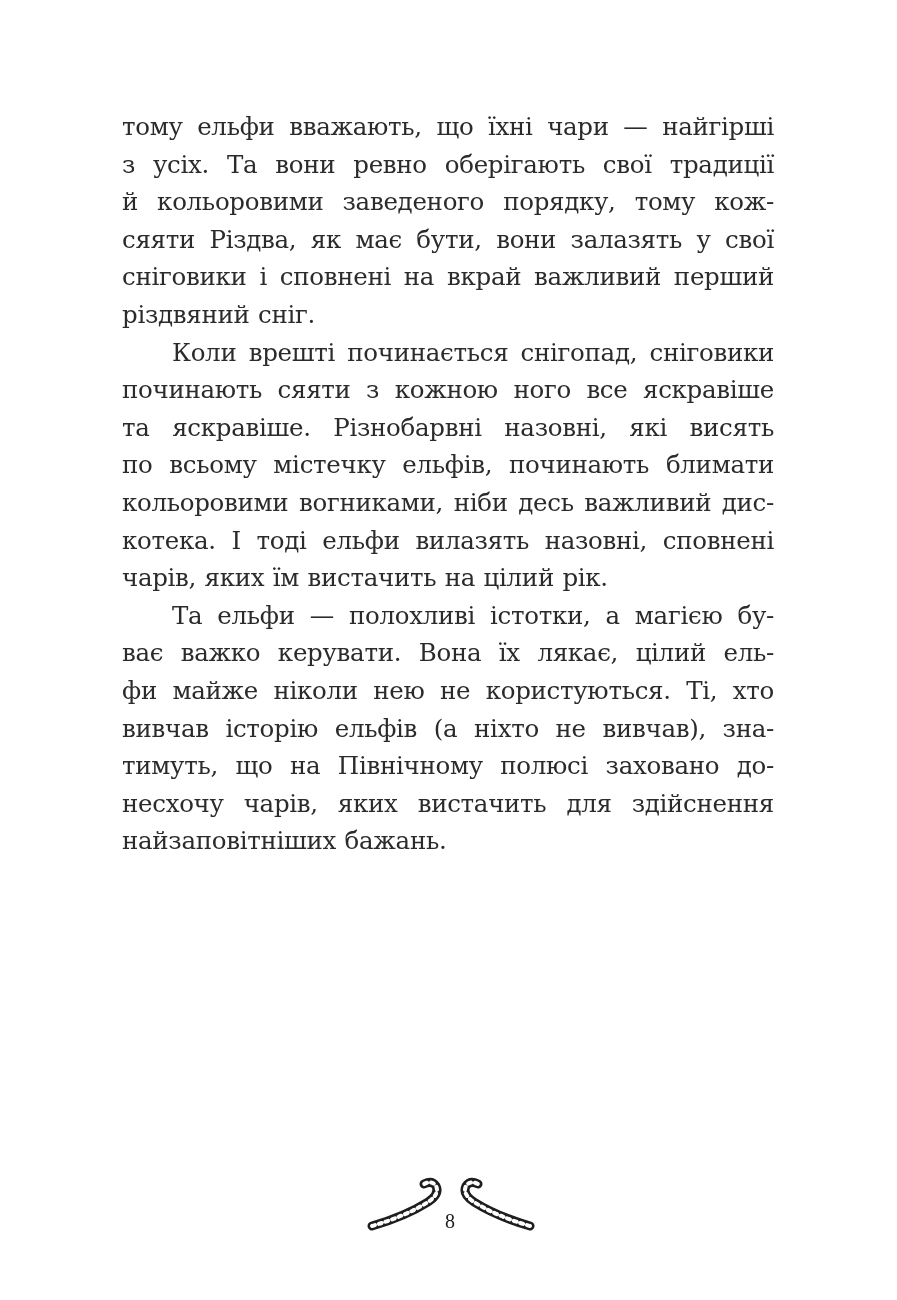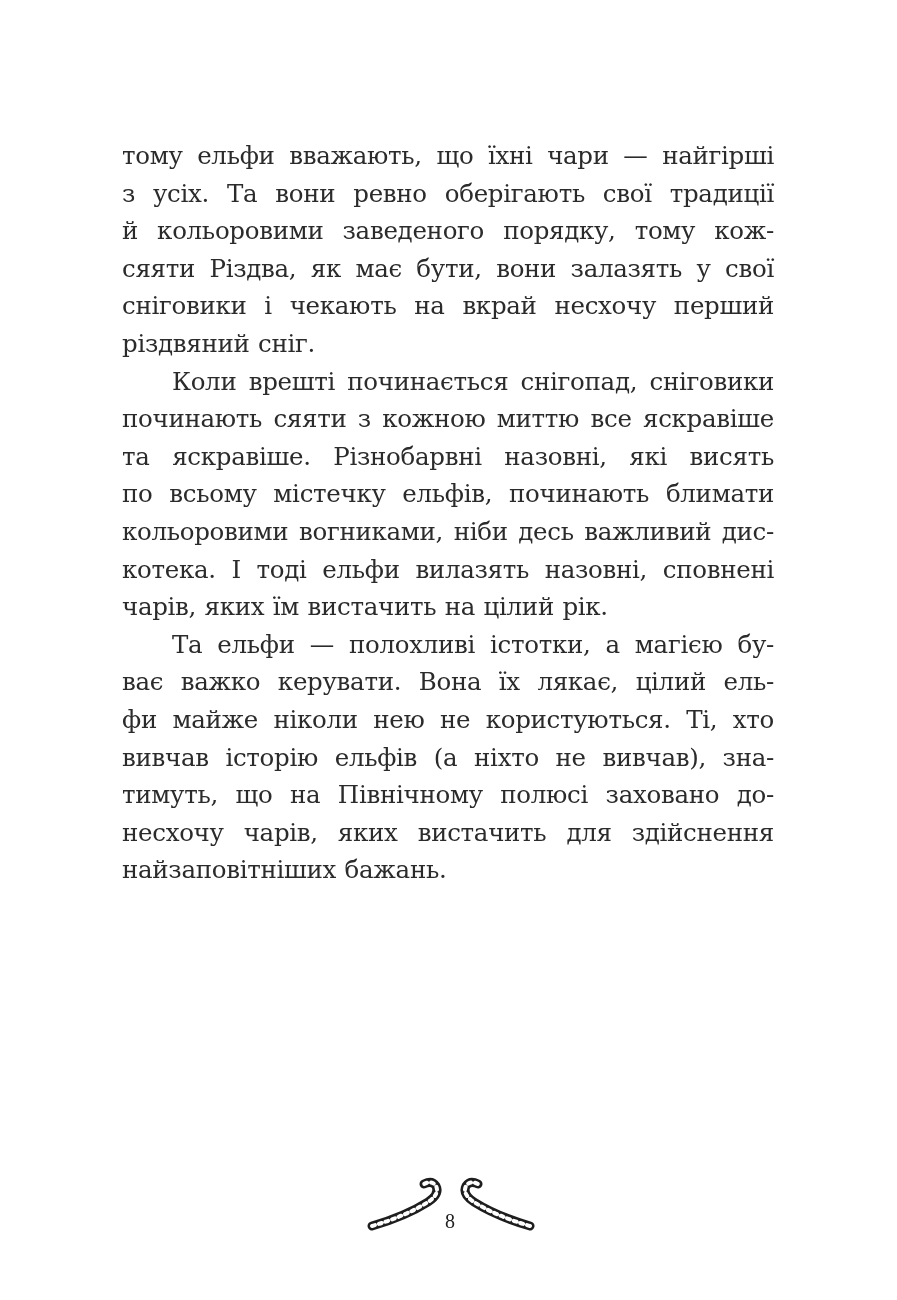--- a/index.html
+++ b/index.html
@@ -11,21 +11,21 @@
       width: 897px;
       height: 1300px;
       position: relative;
       overflow: hidden;
       font-family: "DejaVu Serif", "Liberation Serif", serif;
       color: #2b2b2b;
     }
     .page-body {
       position: absolute;
       left: 122px;
-      top: 137px;
+      top: 108px;
       width: 652px;
     }
     .para {
       margin: 0;
       font-size: 24.5px;
       line-height: 37.6px;
       text-align: justify;
       text-align-last: left;
       letter-spacing: -0.3px;
       word-spacing: 1px;
@@ -62,26 +62,26 @@
   </style>
 </head>
 <body>
 
 <main class="page-body">
   <p class="para">
     <span class="line">тому ельфи вважають, що їхні чари — найгірші</span>
     <span class="line">з усіх. Та вони ревно оберігають свої традиції</span>
     <span class="line">й кольоровими заведеного порядку, тому кож-</span>
     <span class="line">сяяти Різдва, як має бути, вони залазять у свої</span>
-    <span class="line">сніговики і чекають на вкрай несхочу перший</span>
+    <span class="line">сніговики і сповнені на вкрай важливий перший</span>
     <span class="line last">різдвяний сніг.</span>
   </p>
   <p class="para">
     <span class="line" style="padding-left:50px">Коли врешті починається снігопад, сніговики</span>
-    <span class="line">починають сяяти з кожною миттю все яскравіше</span>
+    <span class="line">починають сяяти з кожною ного все яскравіше</span>
     <span class="line">та яскравіше. Різнобарвні назовні, які висять</span>
     <span class="line">по всьому містечку ельфів, починають блимати</span>
     <span class="line">кольоровими вогниками, ніби десь важливий дис-</span>
     <span class="line">котека. І тоді ельфи вилазять назовні, сповнені</span>
     <span class="line last">чарів, яких їм вистачить на цілий рік.</span>
   </p>
   <p class="para">
     <span class="line" style="padding-left:50px">Та ельфи — полохливі істотки, а магією бу-</span>
     <span class="line">ває важко керувати. Вона їх лякає, цілий ель-</span>
     <span class="line">фи майже ніколи нею не користуються. Ті, хто</span>

